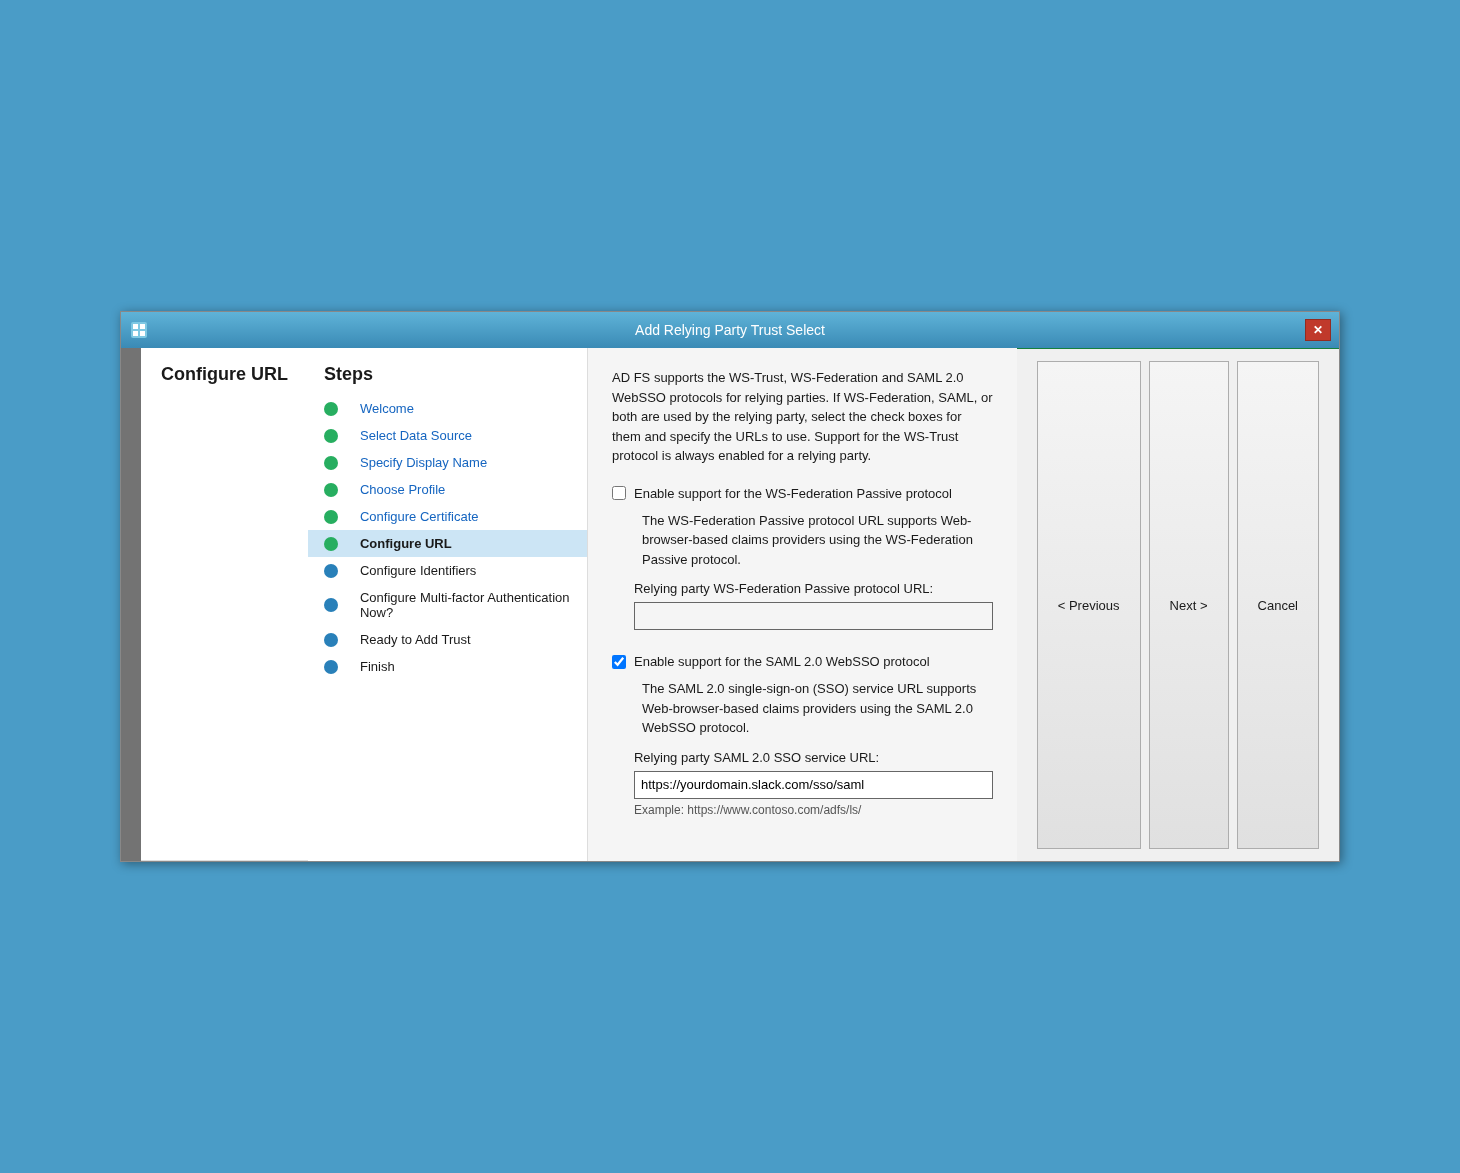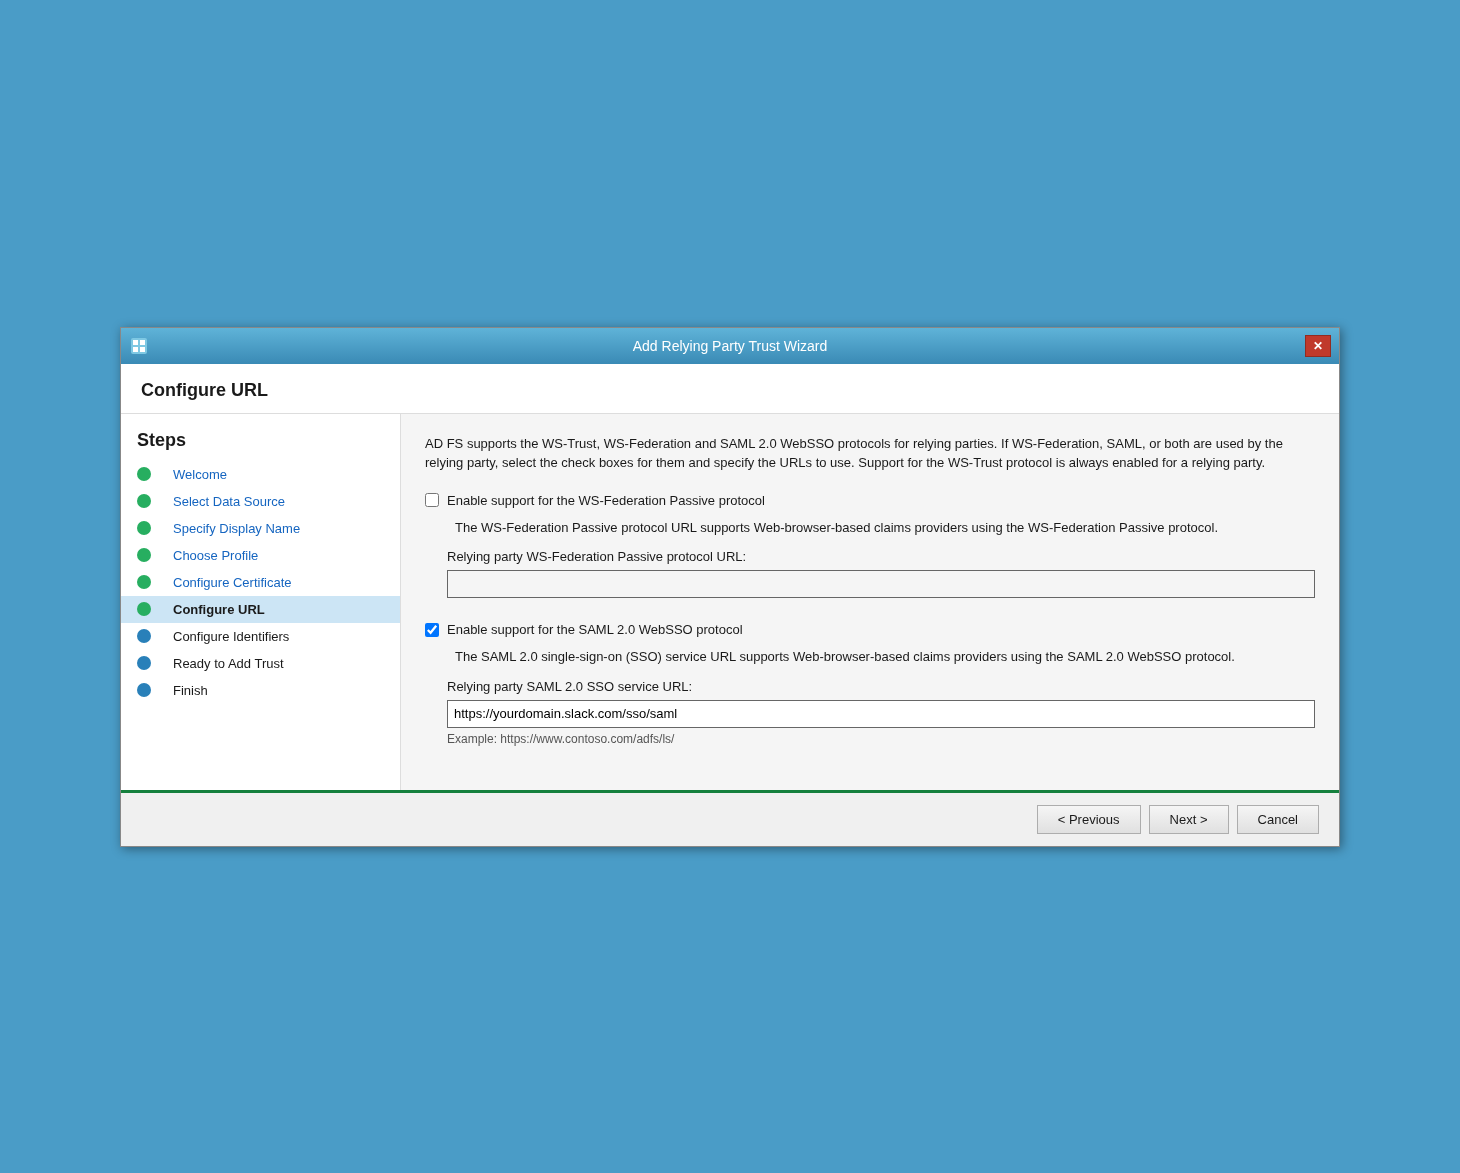--- a/index.html
+++ b/index.html
@@ -53,22 +53,22 @@
       height: 22px;
       display: flex;
       align-items: center;
       justify-content: center;
       cursor: pointer;
       font-size: 12px;
       font-weight: bold;
     }
     .content-area {
       display: flex;
-      flex-direction: column;
-      background: #c2410c;
+      background: #737373;
+      padding-left: 20px;
     }
     .page-title {
       padding: 16px 20px 12px;
       font-size: 18px;
       font-weight: 600;
       color: #1a1a1a;
       border-bottom: 1px solid #ddd;
       background: white;
     }
     .main-layout {
@@ -178,21 +178,21 @@
       color: #888;
     }
     .example-text {
       font-size: 12px;
       color: #555;
       margin-left: 22px;
       margin-top: 4px;
     }
     .footer {
       background: #f0f0f0;
-      border-top: 3px solid #15803d;
+      border-top: 1px solid #15803d;
       padding: 12px 20px;
       display: flex;
       justify-content: flex-end;
       gap: 8px;
     }
     .btn {
       padding: 6px 20px;
       font-size: 13px;
       border: 1px solid #adadad;
       background: linear-gradient(to bottom, #f5f5f5, #e0e0e0);
@@ -211,21 +211,21 @@
       <div class="title-bar-icon">
         <svg width="20" height="20" viewBox="0 0 20 20">
           <rect x="2" y="2" width="16" height="16" rx="2" fill="#7ec8e3"></rect>
           <rect x="4" y="4" width="5" height="5" fill="white"></rect>
           <rect x="11" y="4" width="5" height="5" fill="white"></rect>
           <rect x="4" y="11" width="5" height="5" fill="white"></rect>
           <rect x="11" y="11" width="5" height="5" fill="white"></rect>
         </svg>
       </div>
     </div>
-    <div class="title-bar-title">Add Relying Party Trust Wizard</div>
+    <div class="title-bar-title">Add Relying Party Trust Select</div>
     <div class="close-btn">✕</div>
   </div>
 
   <div class="content-area">
     <div class="page-title">Configure URL</div>
 
     <div class="main-layout">
 
       <div class="sidebar">
         <div class="sidebar-steps-label">Steps</div>
@@ -250,20 +250,24 @@
           <div class="step-dot green"></div>
           <span class="step-label">Configure Certificate</span>
         </div>
         <div class="step-item active">
           <div class="step-dot green"></div>
           <span class="step-label active">Configure URL</span>
         </div>
         <div class="step-item">
           <div class="step-dot blue"></div>
           <span class="step-label not-link">Configure Identifiers</span>
+        </div>
+        <div class="step-item">
+          <div class="step-dot blue"></div>
+          <span class="step-label not-link">Configure Multi-factor Authentication Now?</span>
         </div>
         <div class="step-item">
           <div class="step-dot blue"></div>
           <span class="step-label not-link">Ready to Add Trust</span>
         </div>
         <div class="step-item">
           <div class="step-dot blue"></div>
           <span class="step-label not-link">Finish</span>
         </div>
       </div>

